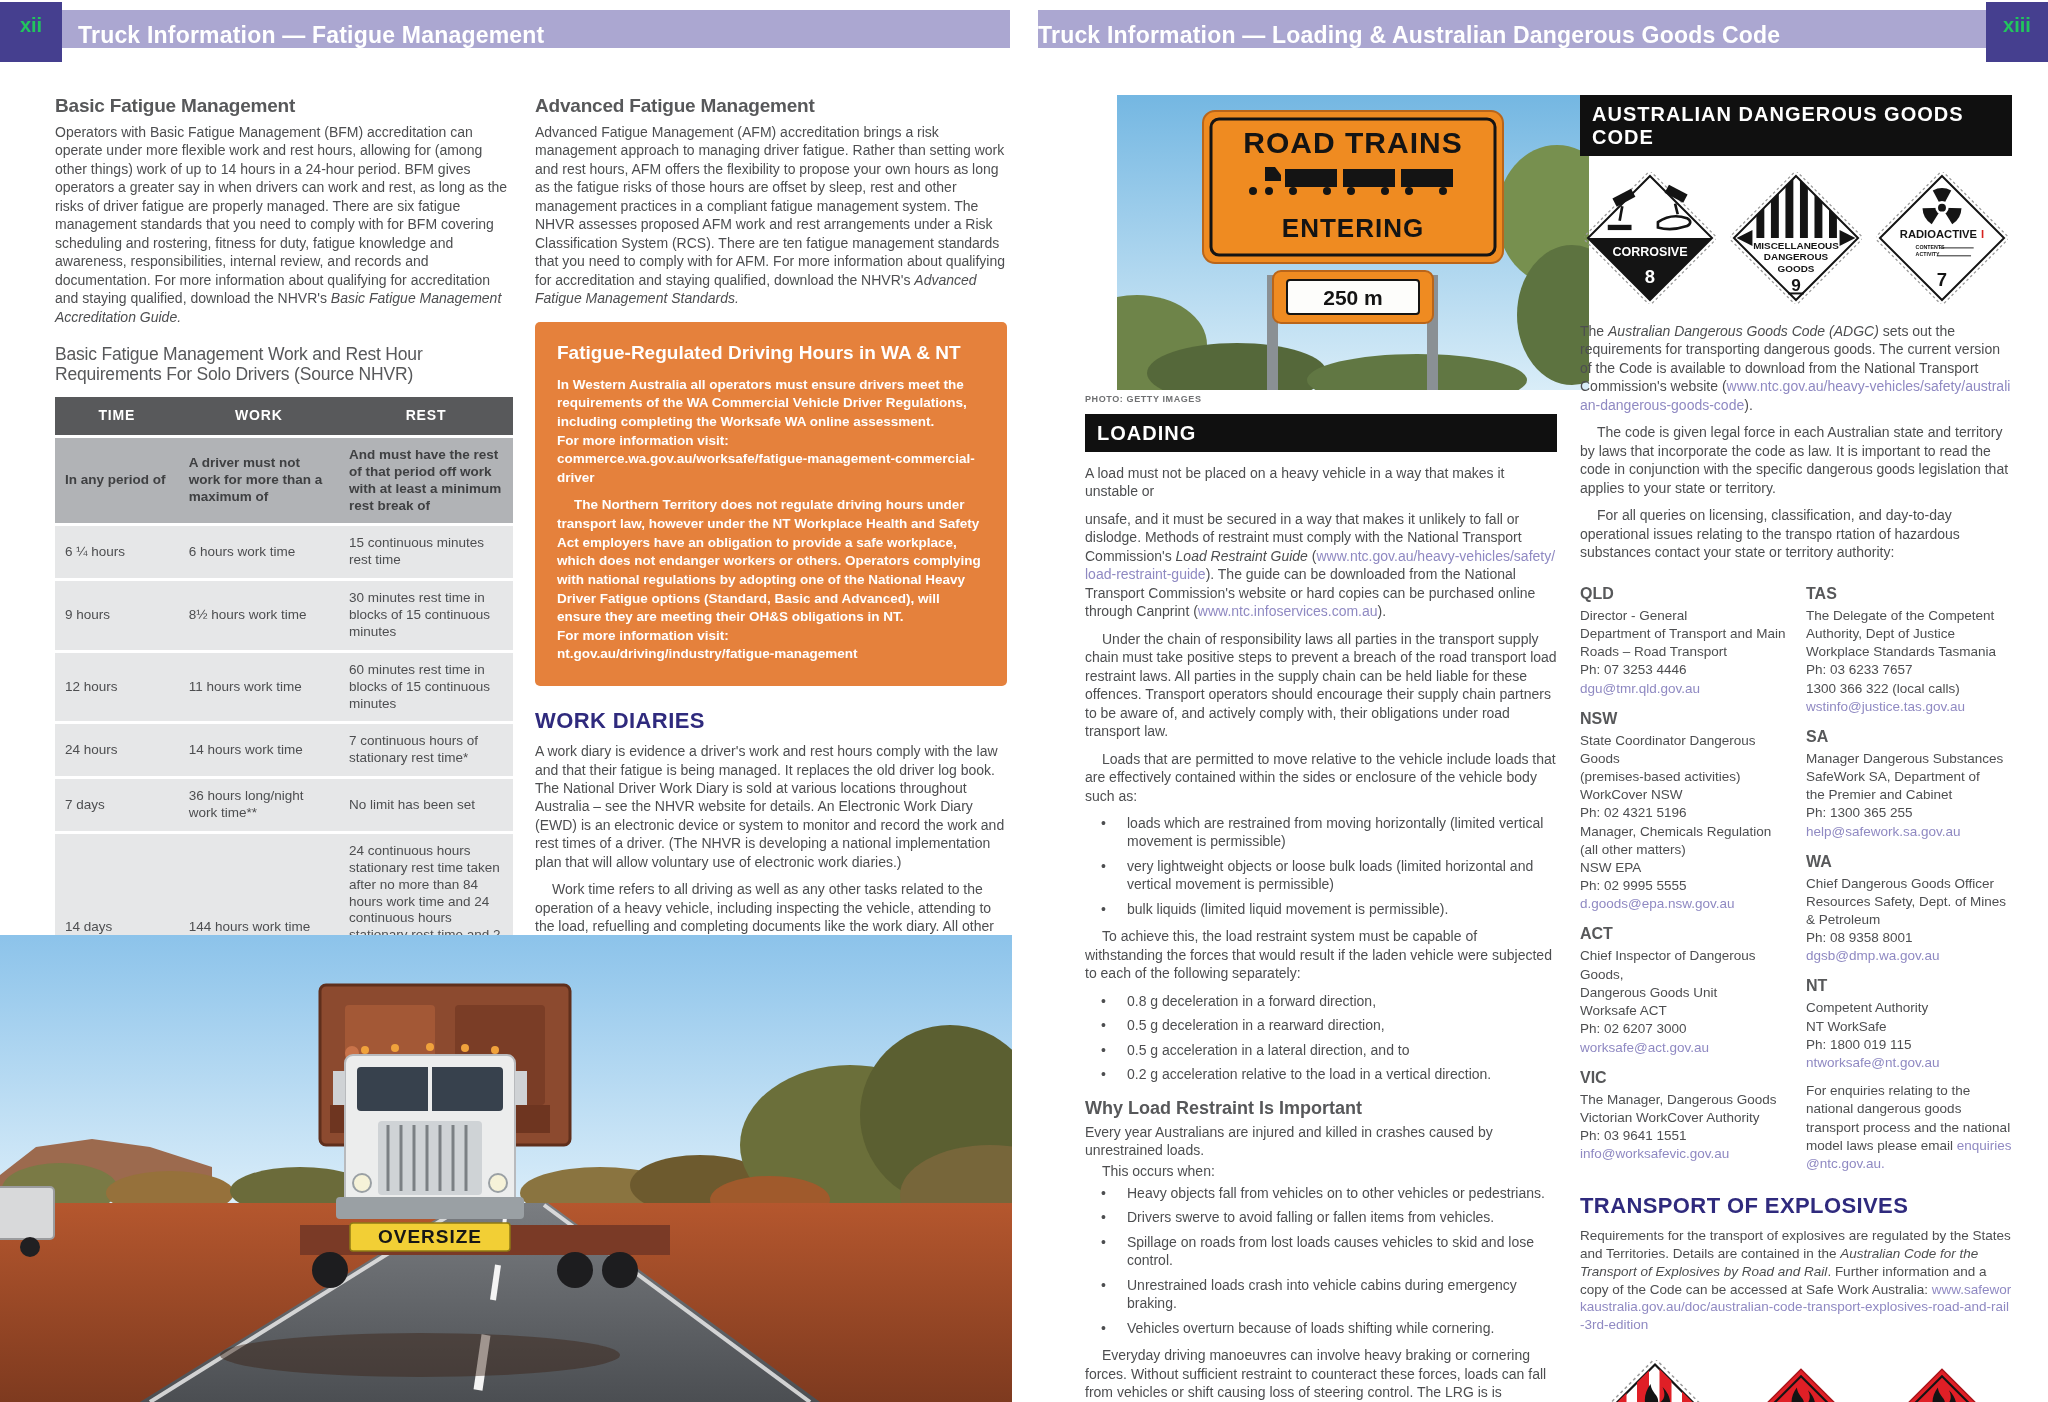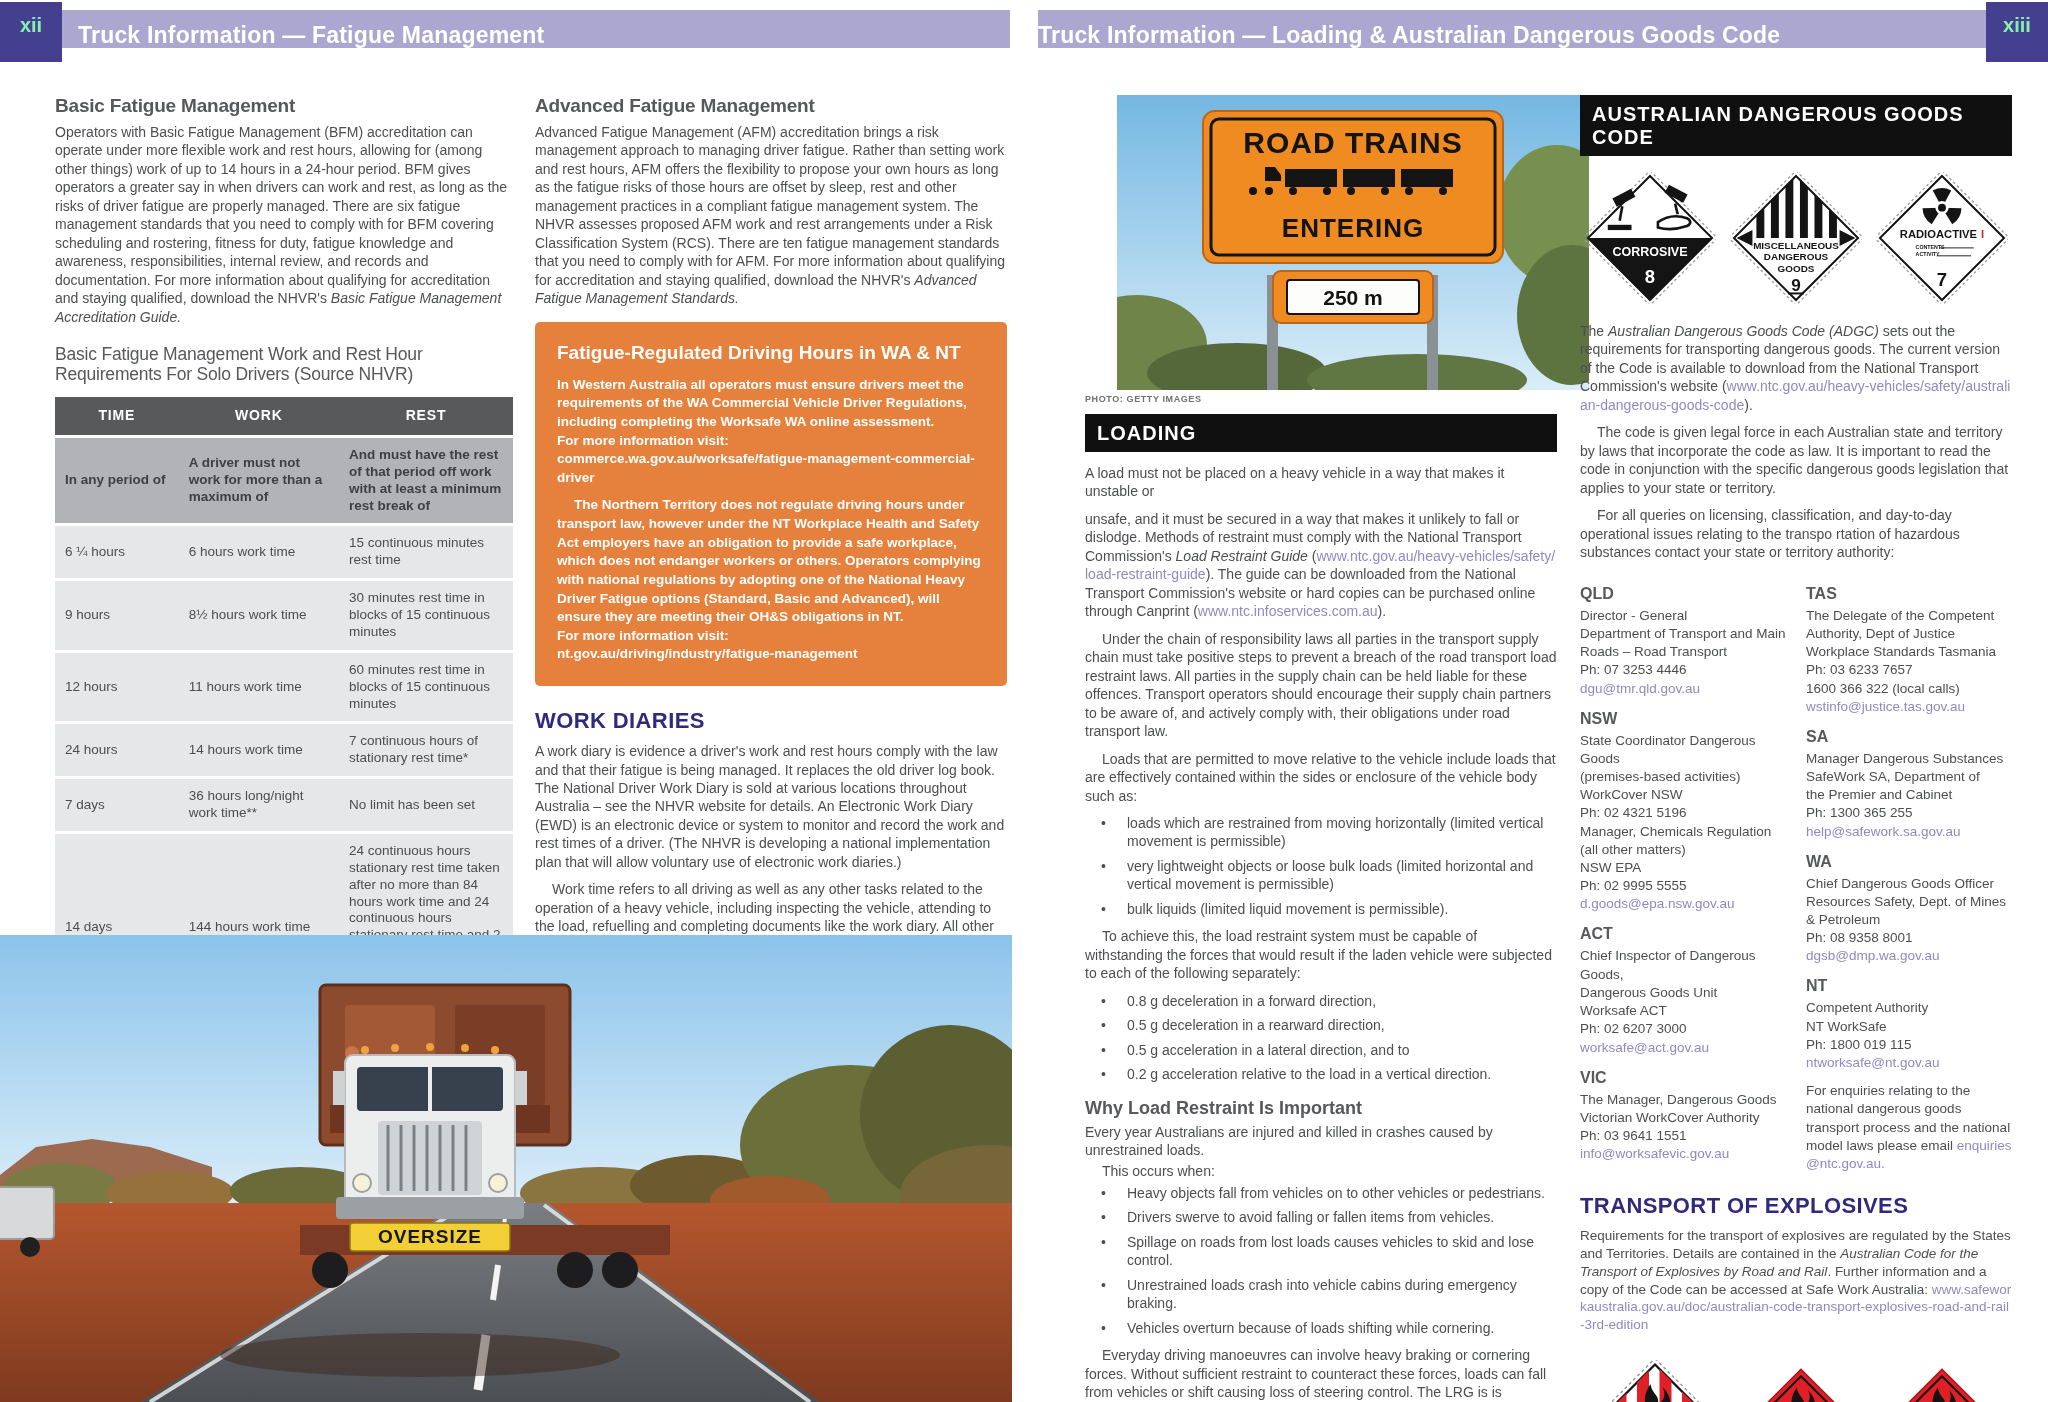--- a/index.html
+++ b/index.html
@@ -7,21 +7,21 @@
   body { font-family:"Liberation Sans", sans-serif; color:#4d4e50; }
   .spread { position:relative; width:2048px; height:1402px; background:#fff; overflow:hidden; }
 
   
   .band { position:absolute; top:10px; height:38px; background:#aba7d1; }
   .band-left { left:0; width:1010px; }
   .band-right { left:1038px; width:1010px; }
   .band .title { color:#fff; font-weight:bold; font-size:23px; letter-spacing:.2px; line-height:50px; }
   .band-left .title { padding-left:78px; }
   .band-right .title { text-align:left; padding-right:78px; }
-  .folio { position:absolute; top:2px; width:62px; height:60px; background:#453f8f; color:#86efac;
+  .folio { position:absolute; top:2px; width:62px; height:60px; background:#453f8f; color:#22c55e;
            font-weight:bold; font-size:20px; display:flex; align-items:flex-start; justify-content:center; padding-top:12px; z-index:3; }
   .folio-left { left:0; }
   .folio-right { right:0; }
 
   
   .col { position:absolute; top:95px; }
   .col1 { left:55px;  width:458px; }
   .col2 { left:535px; width:472px; }
   .col3 { left:1085px; width:472px; }
   .col4 { left:1580px; width:432px; }
@@ -442,21 +442,21 @@
 Victorian WorkCover Authority
 Ph: 03 9641 1551</div>
         <a class="lnk cemail" href="#">info@worksafevic.gov.au</a>
       </div>
       <div class="contact-col">
         <div class="ccode">TAS</div>
         <div class="cbody preline">The Delegate of the Competent
 Authority, Dept of Justice
 Workplace Standards Tasmania
 Ph: 03 6233 7657
-1600 366 322 (local calls)</div>
+1300 366 322 (local calls)</div>
         <a class="lnk cemail" href="#">wstinfo@justice.tas.gov.au</a>
         <div class="ccode">SA</div>
         <div class="cbody preline">Manager Dangerous Substances
 SafeWork SA, Department of
 the Premier and Cabinet
 Ph: 1300 365 255</div>
         <a class="lnk cemail" href="#">help@safework.sa.gov.au</a>
         <div class="ccode">WA</div>
         <div class="cbody preline">Chief Dangerous Goods Officer
 Resources Safety, Dept. of Mines

